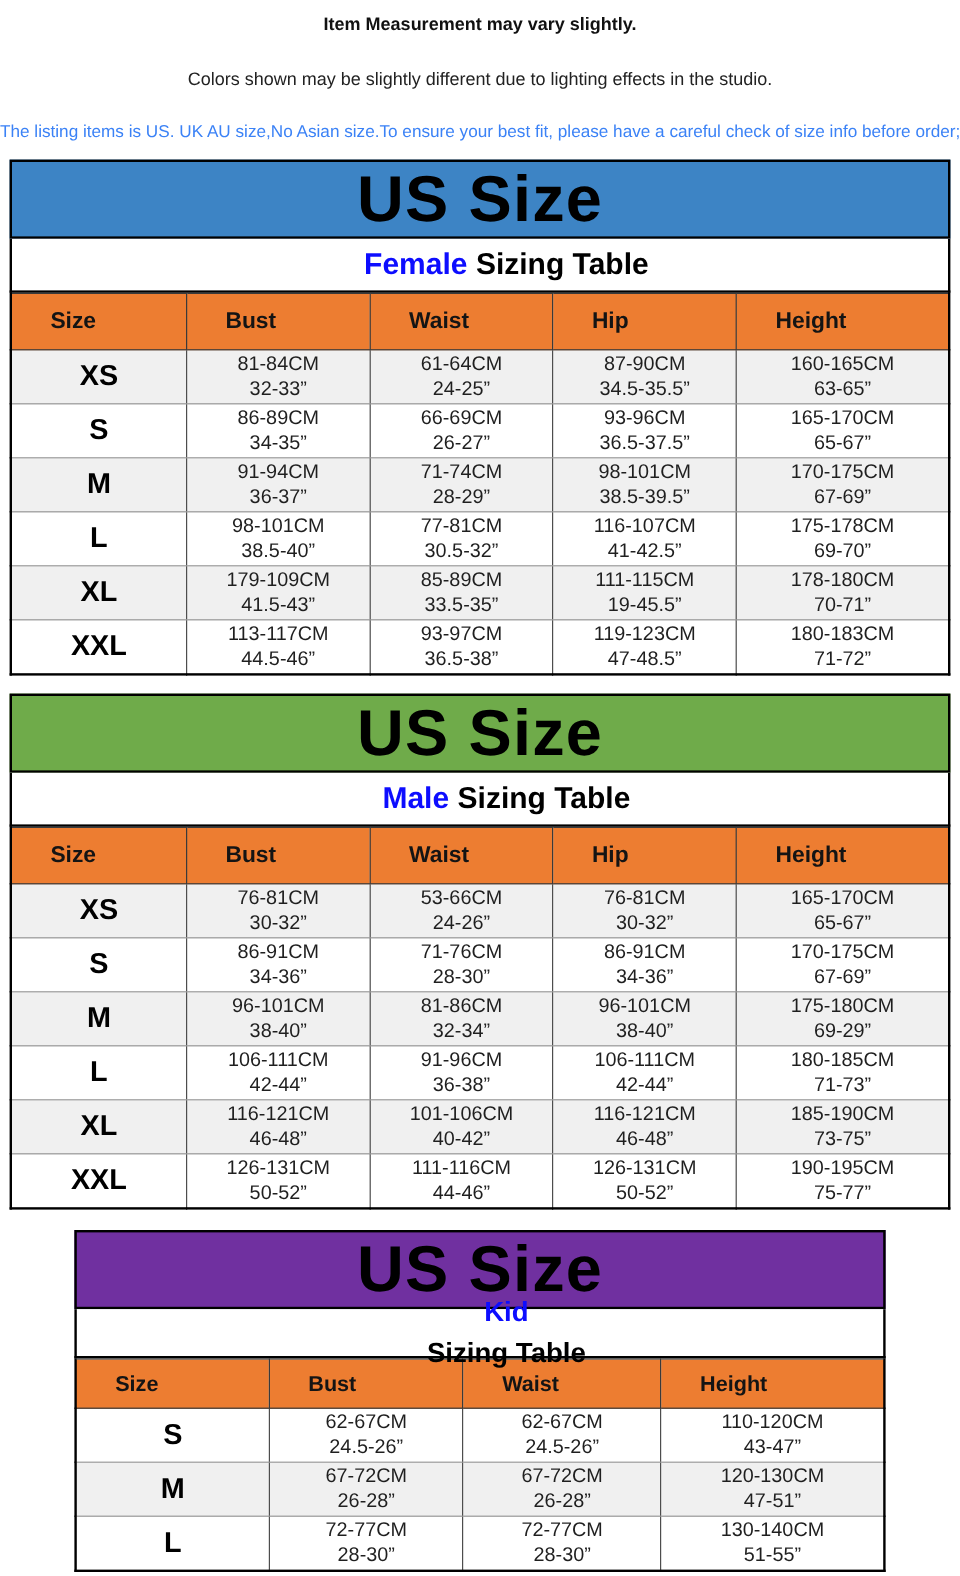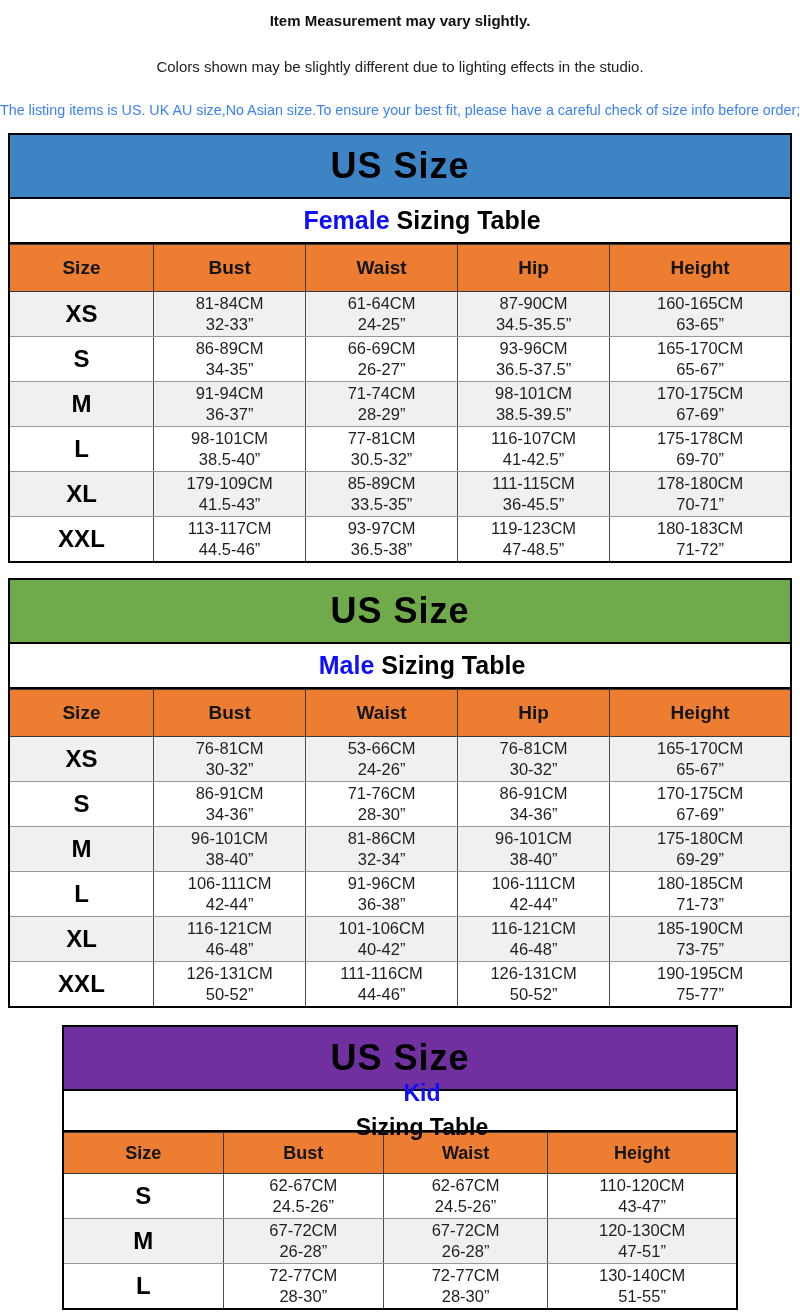--- a/index.html
+++ b/index.html
@@ -38,21 +38,21 @@
   .size-table { margin: 15px 8px 0 8px; }
   .size-table.kid { margin: 17px 62px 0 62px; }
 
   .banner {
     height: 62px;
     border: 2px solid #000;
     border-bottom: 2px solid #000;
     display: flex;
     align-items: center;
     justify-content: center;
-    font-size: 36px;
+    font-size: 54px;
     font-weight: bold;
     letter-spacing: 1px;
     color: #000;
   }
   .subtitle {
     height: 43px;
     border: 2px solid #000;
     border-top: none;
     display: flex;
     align-items: center;
@@ -74,21 +74,22 @@
     border: 2px solid #000;
     border-top: none;
   }
   th {
     background: #ed7d31;
     height: 44px;
     font-size: 19px;
     font-weight: bold;
     color: #141414;
     border: 1px solid #3a3a3a;
-    text-align: center;
+    text-align: left;
+    padding-left: 32px;
   }
   .kid th { height: 38px; font-size: 18px; }
   td {
     height: 44px;
     text-align: center;
     vertical-align: middle;
     border-left: 1px solid #4d4d4d;
     border-right: 1px solid #4d4d4d;
     border-top: 1px solid #999;
     border-bottom: 1px solid #999;
@@ -218,21 +219,21 @@
           <td>
             <div class="cell-line">179-109CM</div>
             <div class="cell-line">41.5-43”</div>
           </td>
           <td>
             <div class="cell-line">85-89CM</div>
             <div class="cell-line">33.5-35”</div>
           </td>
           <td>
             <div class="cell-line">111-115CM</div>
-            <div class="cell-line">36-45.5”</div>
+            <div class="cell-line">19-45.5”</div>
           </td>
           <td>
             <div class="cell-line">178-180CM</div>
             <div class="cell-line">70-71”</div>
           </td>
         </tr>
         <tr>
           <td class="size-cell">XXL</td>
           <td>
             <div class="cell-line">113-117CM</div>

